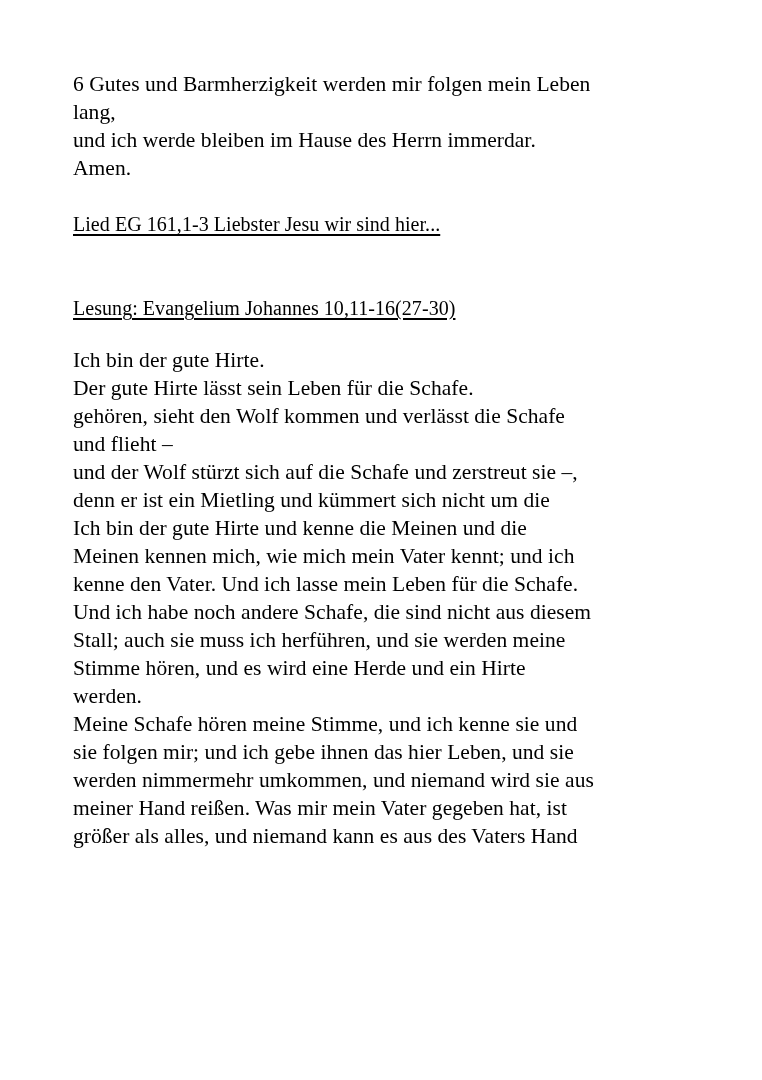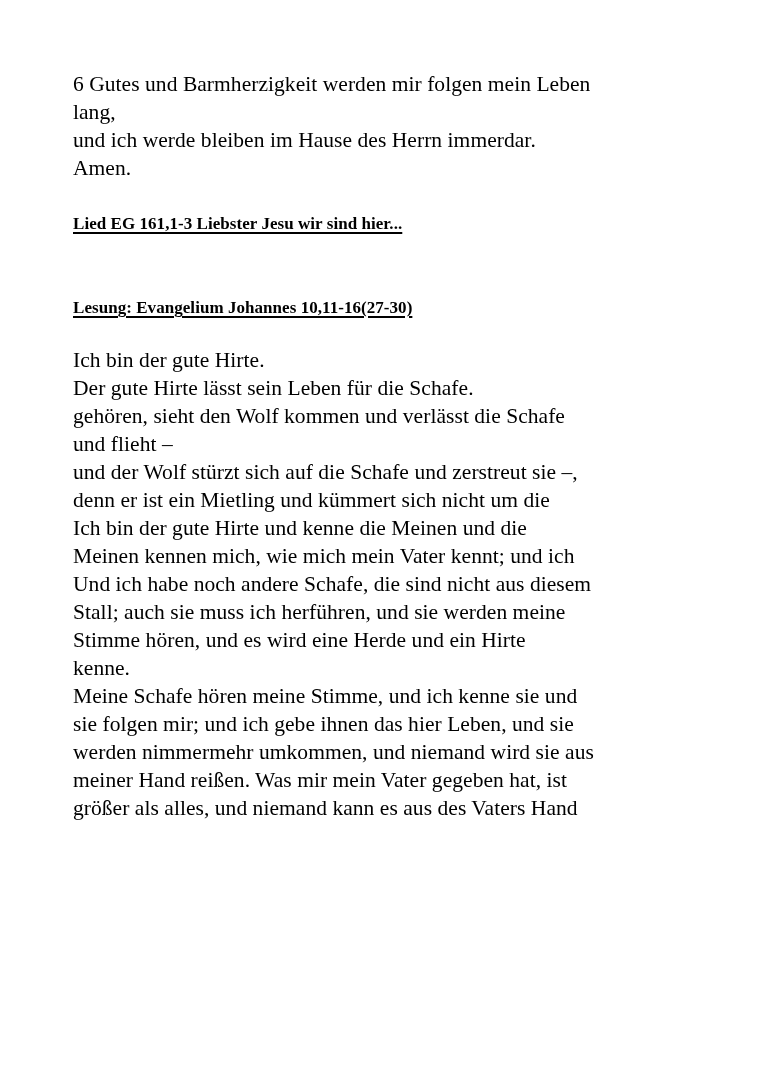--- a/index.html
+++ b/index.html
@@ -38,23 +38,23 @@
     white-space: pre-wrap;
     min-height: 28px;
   }
   
   .gap-1 { height: 28px; }
   .gap-2 { height: 56px; }
   .gap-sm { height: 24px; }
 
   .heading {
     margin: 0;
-    font-size: 17px;
+    font-size: 20px;
     line-height: 28px;
-    font-weight: bold;
+    font-weight: normal;
     display: block;
   }
   .heading .u {
     text-decoration: underline;
     text-decoration-thickness: 2px;
     text-underline-offset: 3px;
   }
 </style>
 </head>
 <body>
@@ -81,24 +81,25 @@
 
     <div class="para">
       <span class="line">Ich bin der gute Hirte.</span>
       <span class="line">Der gute Hirte lässt sein Leben für die Schafe.</span>
       <span class="line">gehören, sieht den Wolf kommen und verlässt die Schafe</span>
       <span class="line">und flieht –</span>
       <span class="line">und der Wolf stürzt sich auf die Schafe und zerstreut sie –,</span>
       <span class="line">denn er ist ein Mietling und kümmert sich nicht um die</span>
       <span class="line">Ich bin der gute Hirte und kenne die Meinen und die</span>
       <span class="line">Meinen kennen mich, wie mich mein Vater kennt; und ich</span>
+      <span class="line">kenne den Vater. Und ich lasse mein Leben für die Schafe.</span>
       <span class="line">Und ich habe noch andere Schafe, die sind nicht aus diesem</span>
       <span class="line">Stall; auch sie muss ich herführen, und sie werden meine</span>
       <span class="line">Stimme hören, und es wird eine Herde und ein Hirte</span>
-      <span class="line">kenne.</span>
+      <span class="line">werden.</span>
       <span class="line">Meine Schafe hören meine Stimme, und ich kenne sie und</span>
       <span class="line">sie folgen mir; und ich gebe ihnen das hier Leben, und sie</span>
       <span class="line">werden nimmermehr umkommen, und niemand wird sie aus</span>
       <span class="line">meiner Hand reißen. Was mir mein Vater gegeben hat, ist</span>
       <span class="line">größer als alles, und niemand kann es aus des Vaters Hand</span>
     </div>
 
   </div>
 </div>
 

